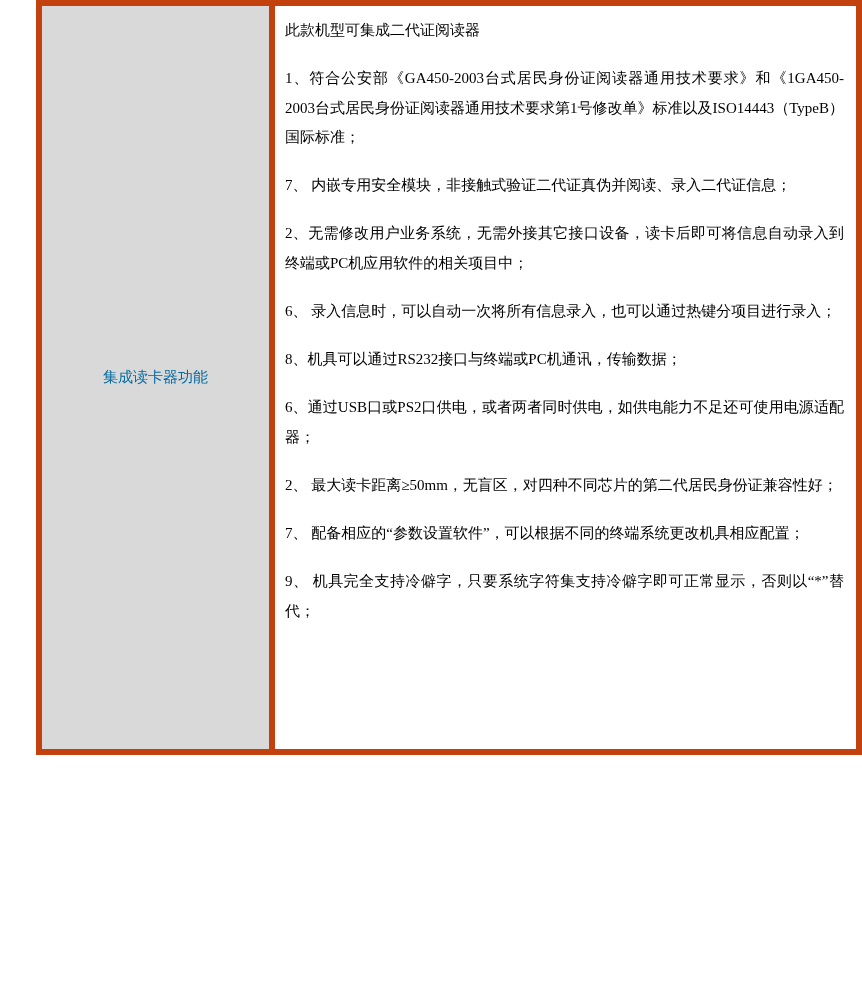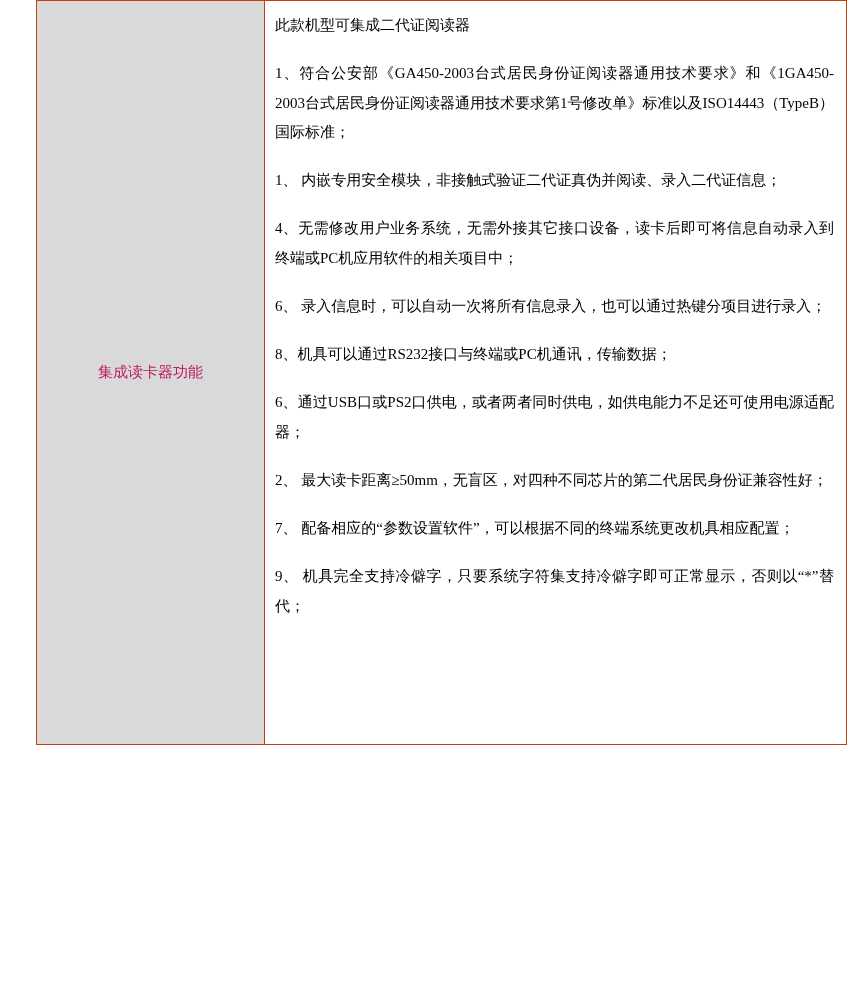--- a/index.html
+++ b/index.html
@@ -22,31 +22,31 @@
   }
   .doc-table {
     position: absolute;
     left: 36px;
     top: 0px;
     width: 786px;
     border-collapse: collapse;
     table-layout: fixed;
   }
   .doc-table td {
-    border: 1px solid #c2410c;
+    border: 6px solid #c2410c;
     vertical-align: middle;
     padding: 0;
   }
   td.label-cell {
     width: 227px;
     background: #d9d9d9;
     text-align: center;
     font-size: 15px;
     line-height: 1.5;
-    color: #be185d;
+    color: #0369a1;
   }
   td.content-cell {
     width: 559px;
     background: #ffffff;
     vertical-align: top;
     padding: 10px 12px 18px 10px;
   }
   .para {
     font-size: 15px;
     line-height: 1.95;
@@ -68,22 +68,22 @@
 <div class="page">
   <table class="doc-table">
     <tbody>
       <tr>
         <td class="label-cell">
           <span>集成读卡器功能</span>
         </td>
         <td class="content-cell">
           <p class="para">此款机型可集成二代证阅读器</p>
           <p class="para">1、符合公安部《GA450-2003台式居民身份证阅读器通用技术要求》和《1GA450-2003台式居民身份证阅读器通用技术要求第1号修改单》标准以及ISO14443（TypeB）国际标准；</p>
-          <p class="para">1、    内嵌专用安全模块，非接触式验证二代证真伪并阅读、录入二代证信息；</p>
-          <p class="para">4、无需修改用户业务系统，无需外接其它接口设备，读卡后即可将信息自动录入到终端或PC机应用软件的相关项目中；</p>
+          <p class="para">7、    内嵌专用安全模块，非接触式验证二代证真伪并阅读、录入二代证信息；</p>
+          <p class="para">2、无需修改用户业务系统，无需外接其它接口设备，读卡后即可将信息自动录入到终端或PC机应用软件的相关项目中；</p>
           <p class="para">6、    录入信息时，可以自动一次将所有信息录入，也可以通过热键分项目进行录入；</p>
           <p class="para">8、机具可以通过RS232接口与终端或PC机通讯，传输数据；</p>
           <p class="para">6、通过USB口或PS2口供电，或者两者同时供电，如供电能力不足还可使用电源适配器；</p>
           <p class="para">2、    最大读卡距离≥50mm，无盲区，对四种不同芯片的第二代居民身份证兼容性好；</p>
           <p class="para">7、    配备相应的“参数设置软件”，可以根据不同的终端系统更改机具相应配置；</p>
           <p class="para">9、    机具完全支持冷僻字，只要系统字符集支持冷僻字即可正常显示，否则以“*”替代；</p>
           <div class="spacer-bottom"></div>
         </td>
       </tr>
     </tbody>

